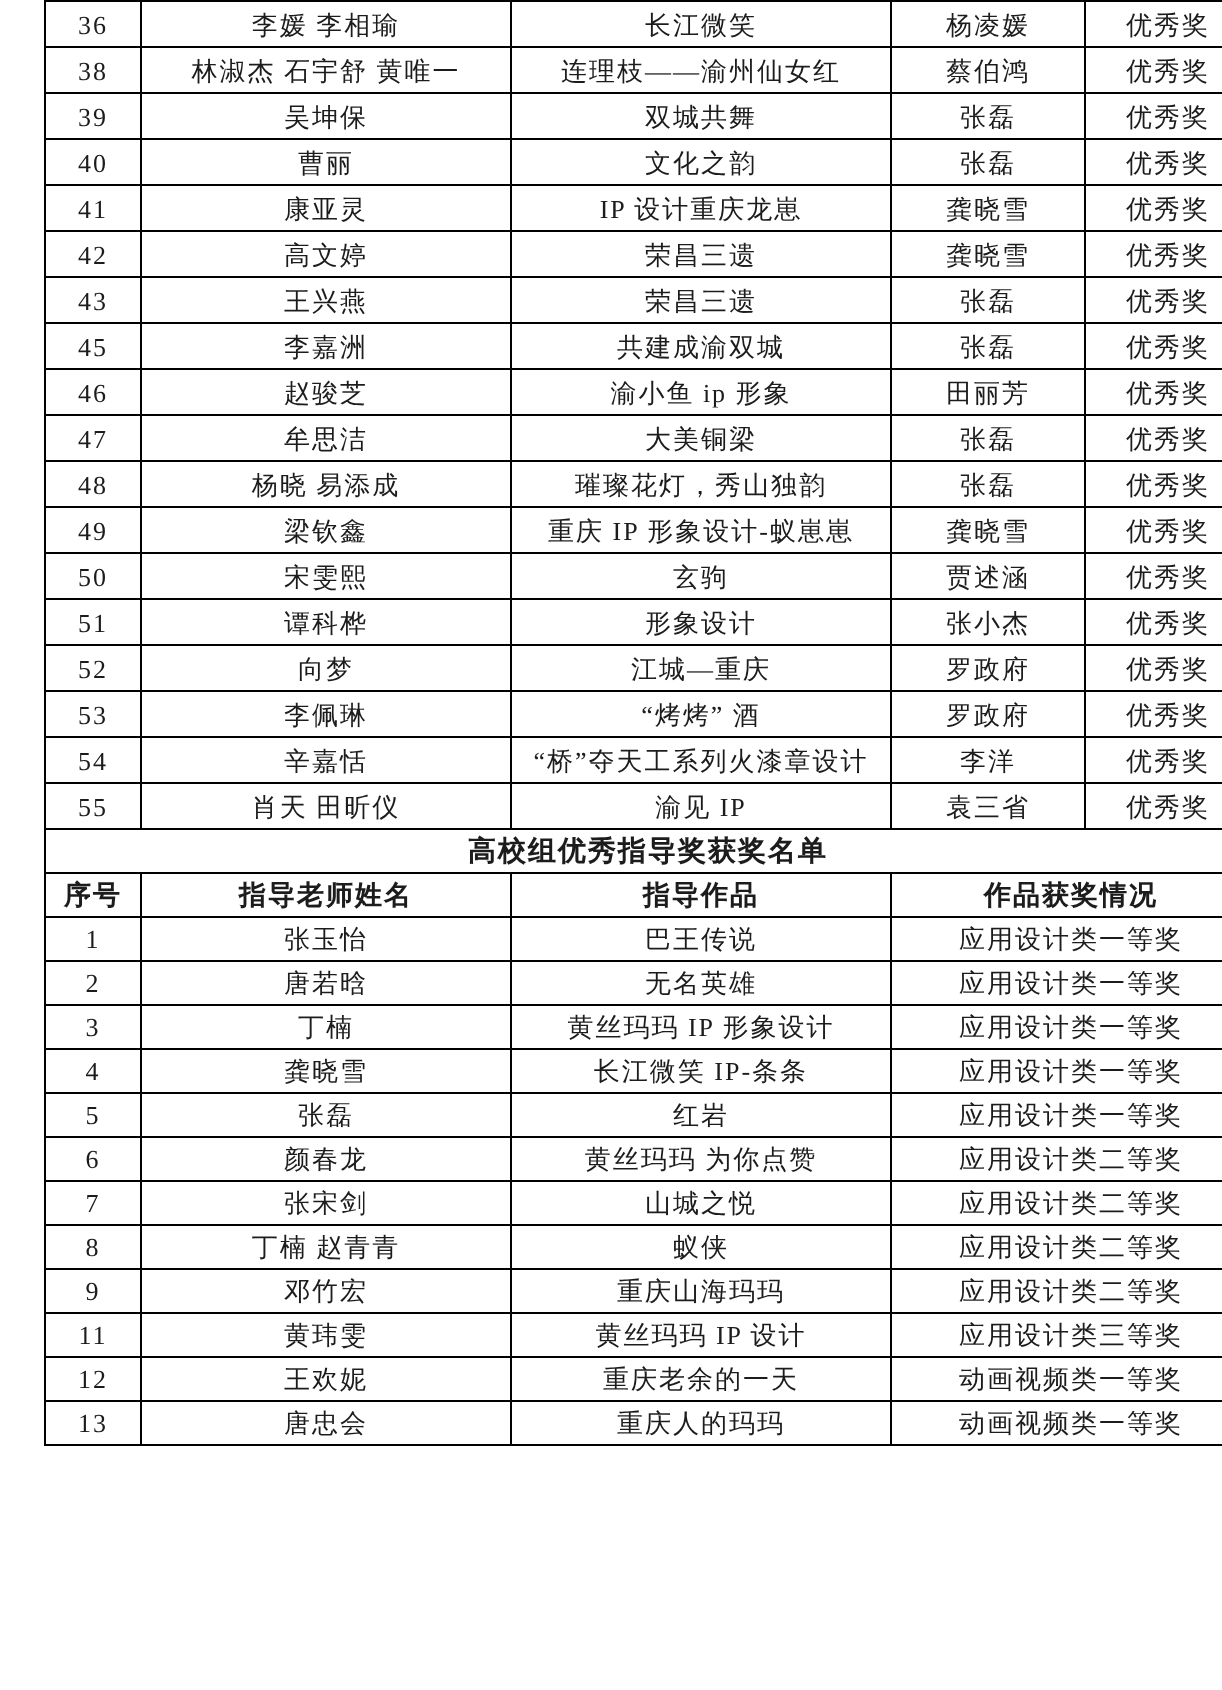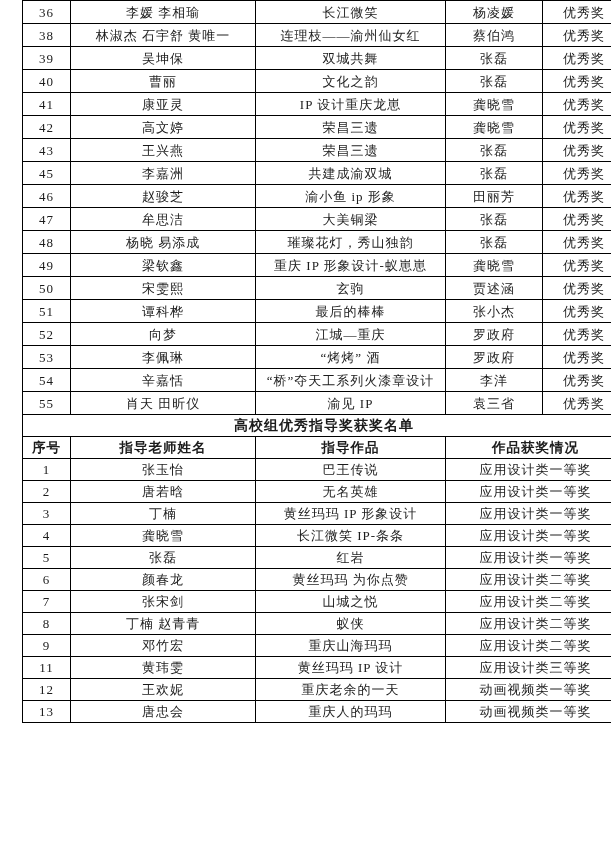--- a/index.html
+++ b/index.html
@@ -153,21 +153,21 @@
         <tr>
           <td>50</td>
           <td>宋雯熙</td>
           <td>玄驹</td>
           <td>贾述涵</td>
           <td>优秀奖</td>
         </tr>
         <tr>
           <td>51</td>
           <td>谭科桦</td>
-          <td>最后的棒棒</td>
+          <td>形象设计</td>
           <td>张小杰</td>
           <td>优秀奖</td>
         </tr>
         <tr>
           <td>52</td>
           <td>向梦</td>
           <td>江城—重庆</td>
           <td>罗政府</td>
           <td>优秀奖</td>
         </tr>

